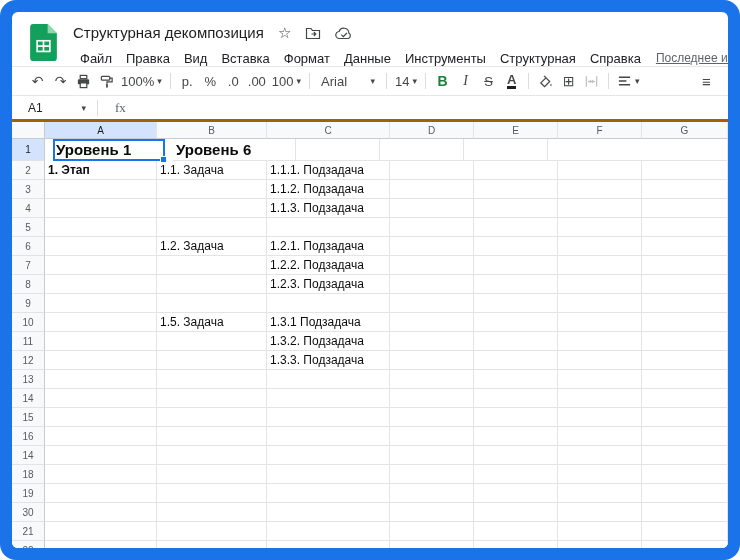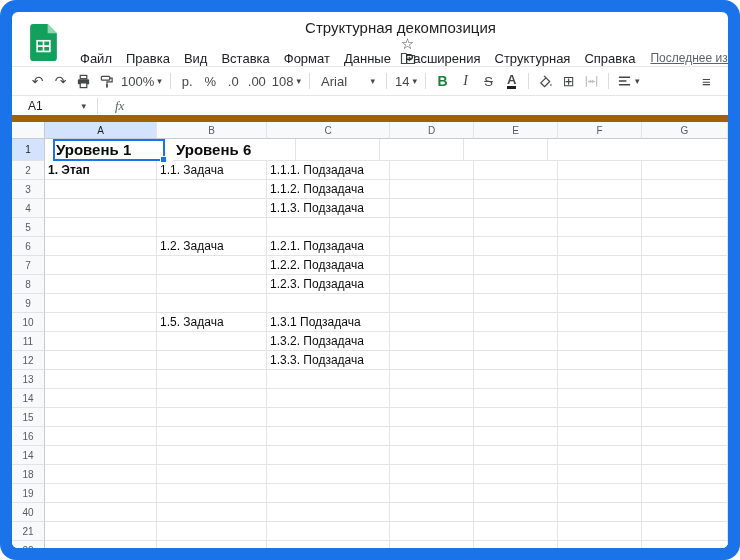--- a/index.html
+++ b/index.html
@@ -5,21 +5,21 @@
   html,body{margin:0;padding:0;background:#fff;}
   *{box-sizing:border-box;}
   .frame{width:740px;height:560px;background:#1a73e8;border-radius:16px;padding:12px;}
   .app{background:#fff;border-radius:6px;height:100%;overflow:hidden;display:flex;flex-direction:column;
        font-family:"Liberation Sans",sans-serif;}
 
   
   .header{display:flex;padding:7px 0 0 18px;height:54px;flex:none;}
   .logo{width:28px;margin-right:15px;display:flex;align-items:center;flex:none;}
   .header-main{flex:1;min-width:0;}
-  .title-row{display:flex;align-items:center;height:27px;flex-direction:column;}
+  .title-row{display:flex;align-items:center;height:27px;}
   .doc-title{font-size:15px;color:#1f1f1f;white-space:nowrap;}
   .title-icon{margin-left:14px;color:#444746;display:flex;align-items:center;font-size:15px;line-height:1;}
   .menu-row{display:flex;align-items:center;height:24px;font-size:13px;color:#202124;}
   .menu-item{padding:2px 7px;border-radius:4px;white-space:nowrap;}
   .last-edit{margin-left:auto;color:#5f6368;font-size:12px;text-decoration:underline;white-space:nowrap;padding-left:8px;}
 
   
   .toolbar{height:30px;flex:none;display:flex;align-items:center;border-top:1px solid #e4e7ea;
            border-bottom:1px solid #e4e7ea;padding:0 10px 0 14px;color:#444746;background:#fff;}
   .tbtn{min-width:23px;height:24px;display:flex;align-items:center;justify-content:center;font-size:13px;
@@ -29,25 +29,25 @@
   .caret{font-size:9px;color:#444746;margin-left:3px;}
   .font-btn{min-width:66px;justify-content:space-between;padding:0 6px;}
   .bold-btn{color:#188038;font-weight:700;font-size:14px;}
   .italic-btn{font-style:italic;font-family:"Liberation Serif",serif;font-size:14px;}
   .strike-btn{text-decoration:line-through;font-size:13px;}
   .ul-a{display:inline-block;border-bottom:3px solid #1f1f1f;line-height:1.05;font-size:13px;font-weight:600;}
   .spacer{flex:1;}
   .more-btn{font-size:15px;}
 
   
-  .formula-bar{height:26px;flex:none;display:flex;align-items:center;border-bottom:7px solid #a16207;
+  .formula-bar{height:26px;flex:none;display:flex;align-items:center;border-bottom:3px solid #a16207;
                font-size:12px;color:#202124;}
   .name-box{width:80px;display:flex;align-items:center;padding-left:16px;flex:none;}
   .name-box .caret{margin-left:auto;margin-right:6px;}
-  .fx{font-style:italic;font-family:"Liberation Serif",serif;color:#5f6368;margin:0 12px 0 12px;font-size:13px;}
+  .fx{font-family:"Liberation Serif",serif;color:#5f6368;margin:0 12px 0 12px;font-size:13px;}
   .formula-input{flex:1;color:#202124;}
 
   
   .grid{flex:1;overflow:hidden;font-size:12px;color:#0b0b0b;background:#fff;}
   .g-row{display:flex;height:19px;flex:none;}
   .g-row.r1{height:22px;}
   .hdr-row{height:17px;}
   .corner{width:33px;flex:none;background:#f8f9fa;border-right:1px solid #c7cbd0;border-bottom:1px solid #c7cbd0;}
   .colhdr{flex:none;display:flex;align-items:center;justify-content:center;font-size:10px;color:#575b5f;
           background:#f8f9fa;border-right:1px solid #e1e3e6;border-bottom:1px solid #c7cbd0;}
@@ -99,21 +99,21 @@
             </svg>
           </span>
         </div>
         <div class="menu-row">
           <span class="menu-item">Файл</span>
           <span class="menu-item">Правка</span>
           <span class="menu-item">Вид</span>
           <span class="menu-item">Вставка</span>
           <span class="menu-item">Формат</span>
           <span class="menu-item">Данные</span>
-          <span class="menu-item">Расширения</span>
+          <span class="menu-item">Инструменты</span>
           <span class="menu-item">Структурная</span>
           <span class="menu-item">Справка</span>
           <span class="last-edit">Последнее изменен</span>
         </div>
       </div>
     </div>
 
     <div class="toolbar">
       <span class="tbtn glyph">↶</span>
       <span class="tbtn glyph">↷</span>
@@ -134,21 +134,21 @@
       <span class="tbtn">
         <span>100%</span>
         <span class="caret">▾</span>
       </span>
       <span class="sep"></span>
       <span class="tbtn">р.</span>
       <span class="tbtn">%</span>
       <span class="tbtn">.0</span>
       <span class="tbtn">.00</span>
       <span class="tbtn">
-        <span>108</span>
+        <span>100</span>
         <span class="caret">▾</span>
       </span>
       <span class="sep"></span>
       <span class="tbtn font-btn">
         <span>Arial</span>
         <span class="caret">▾</span>
       </span>
       <span class="sep"></span>
       <span class="tbtn">
         <span>14</span>
@@ -391,21 +391,21 @@
           <div class="rowhdr">19</div>
           <div class="cell col-A"></div>
           <div class="cell col-B"></div>
           <div class="cell col-C"></div>
           <div class="cell col-D"></div>
           <div class="cell col-E"></div>
           <div class="cell col-F"></div>
           <div class="cell col-G"></div>
         </div>
         <div class="g-row">
-          <div class="rowhdr">40</div>
+          <div class="rowhdr">30</div>
           <div class="cell col-A"></div>
           <div class="cell col-B"></div>
           <div class="cell col-C"></div>
           <div class="cell col-D"></div>
           <div class="cell col-E"></div>
           <div class="cell col-F"></div>
           <div class="cell col-G"></div>
         </div>
         <div class="g-row">
           <div class="rowhdr">21</div>

